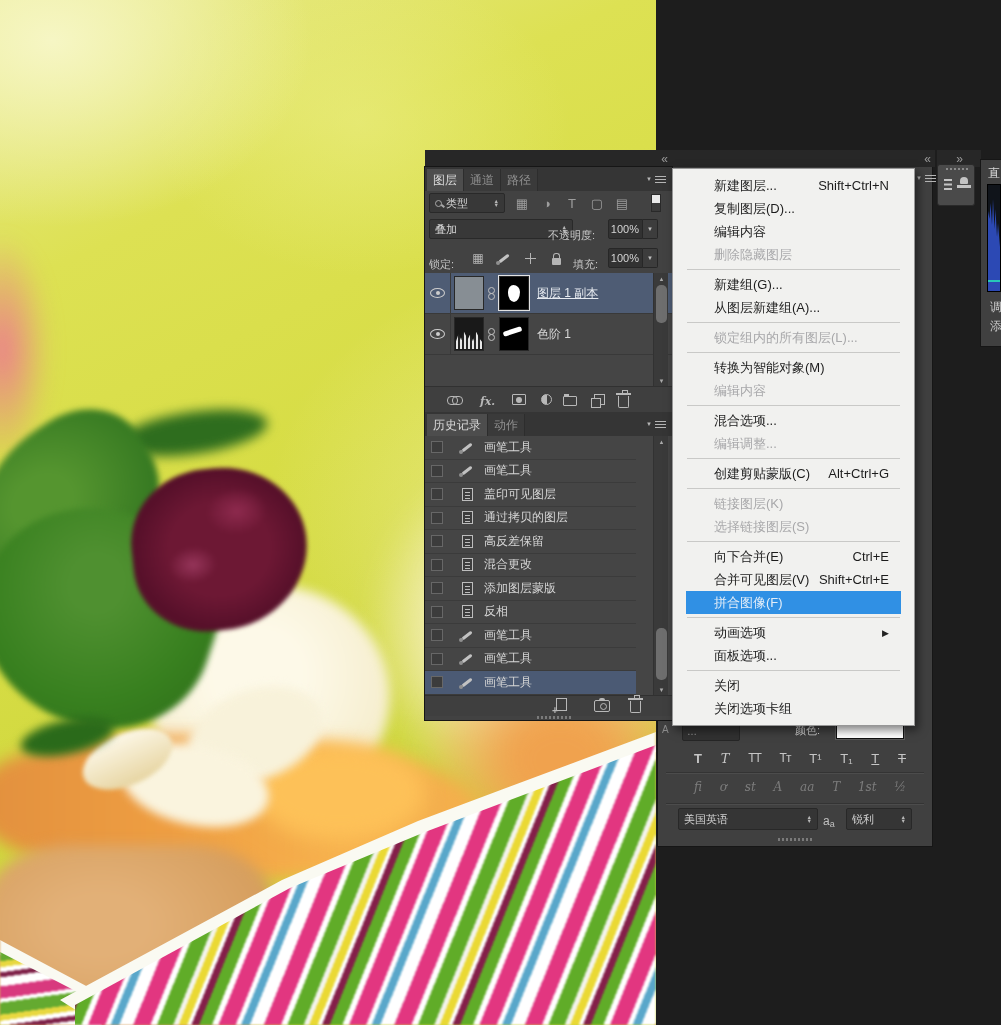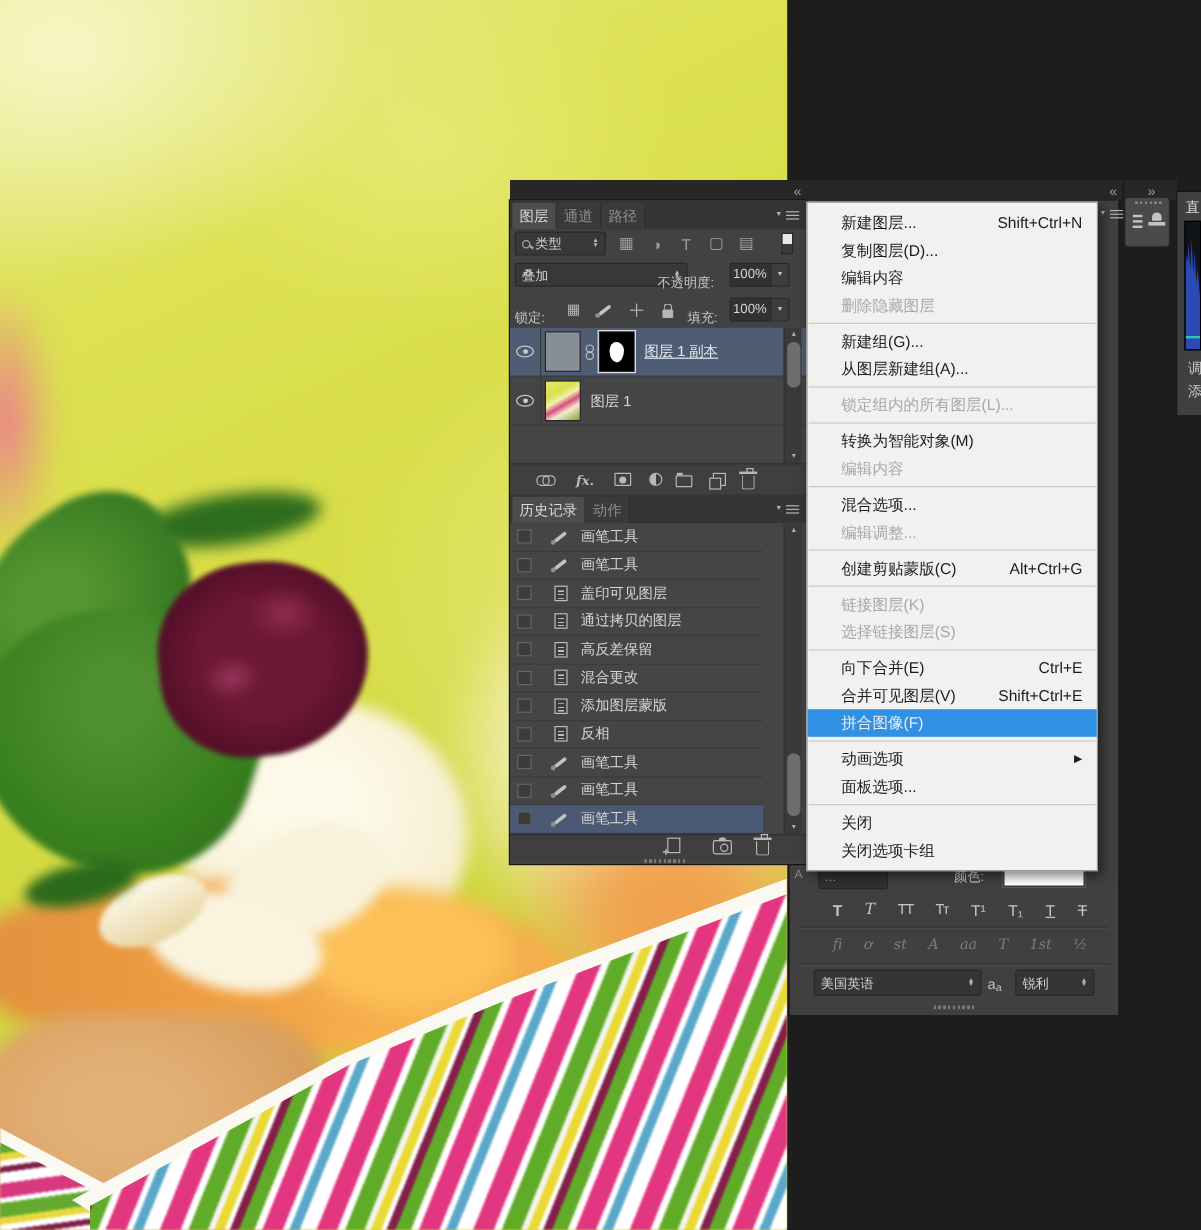--- a/index.html
+++ b/index.html
@@ -177,21 +177,21 @@
   .h-check{width:12px;height:12px;border:1px solid #676767;background:#3c3c3c;margin-left:6px;flex:none;}
   .h-icw{width:18px;margin-left:15px;flex:none;display:flex;justify-content:center;}
   .h-label{font-size:12px;color:#d6d6d6;margin-left:8px;white-space:nowrap;}
   .sbar{position:absolute;right:4px;width:15px;background:#3a3a3a;border-left:1px solid #323232;}
   #lp-sbar{top:0;height:113px;} #hp-sbar{top:0;height:259px;}
   .sb-arr{position:absolute;left:0;width:15px;height:11px;display:flex;align-items:center;justify-content:center;font-size:6px;color:#aaa;}
   .sb-thumb{position:absolute;left:2px;width:11px;background:#6e6e6e;border-radius:5px;}
 
   
   #menu{position:absolute;left:672px;top:168px;width:243px;background:#f1f1ef;border:1px solid #979797;
-    padding:5px 0;z-index:10;box-shadow:3px 4px 9px rgba(0,0,0,.5);}
+    padding:5px 13px;z-index:10;box-shadow:3px 4px 9px rgba(0,0,0,.5);}
   .m-item{height:23px;display:flex;align-items:center;padding:0 12px 0 28px;font-size:13px;color:#1c1c1c;}
   .m-item.dis{color:#a8a8aa;}
   .m-item.hl{background:#3090e4;color:#e2edf8;}
   .m-key{margin-left:auto;}
   .m-arrow{margin-left:auto;font-size:9px;color:#222;}
   .m-sep{height:1px;background:#c9c9c7;margin:3px 1px;}
 
   
   #chardock{position:absolute;left:658px;top:167px;width:274px;height:679px;background:#404040;z-index:2;
     box-shadow:0 0 0 1px #161616;}
@@ -360,22 +360,24 @@
           </span>
         <span class="thumb thumb-gray"></span>
         <span class="i-masklink ml"></span>
         <span class="thumb thumb-mask mask-blob selmask ml"></span>
         <span class="l-name">图层 1 副本</span>
       </div>
       <div class="l-row">
         <span class="eye-cell">
             <span class="i-eye"></span>
           </span>
-        <span class="thumb thumb-photo"></span>
-        <span class="l-name">图层 1</span>
+        <span class="thumb thumb-levels"></span>
+        <span class="i-masklink ml"></span>
+        <span class="thumb thumb-mask mask-stroke ml"></span>
+        <span class="l-name">色阶 1</span>
       </div>
       <div class="sbar" id="lp-sbar">
         <span class="sb-arr" style="top:0;">▲</span>
         <span class="sb-thumb" style="top:12px;height:38px;"></span>
         <span class="sb-arr" style="bottom:0;">▼</span>
       </div>
     </div>
     <div id="lp-toolbar">
         <span class="i-link" style="margin-left: 22px;"></span>
         <span class="i-fx" style="margin-left: 17px;"></span>

